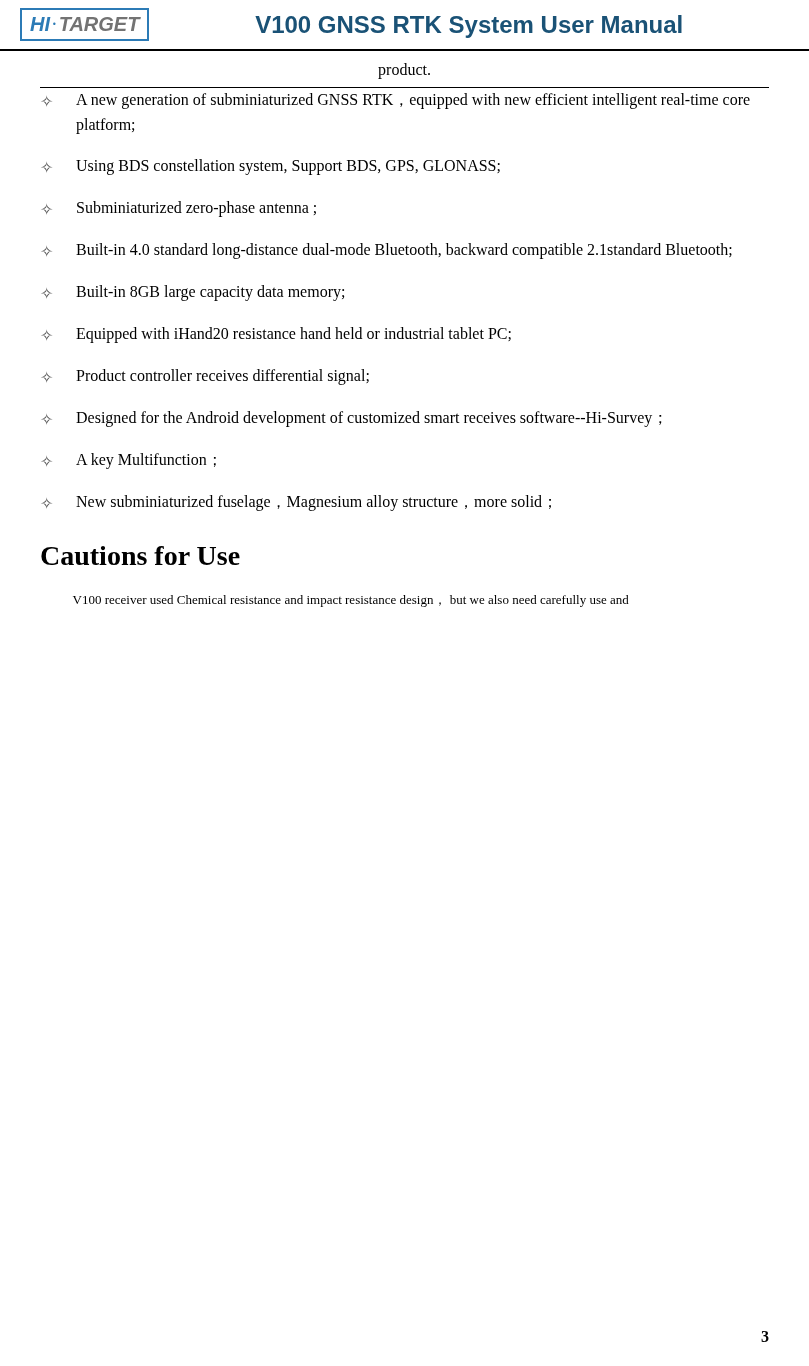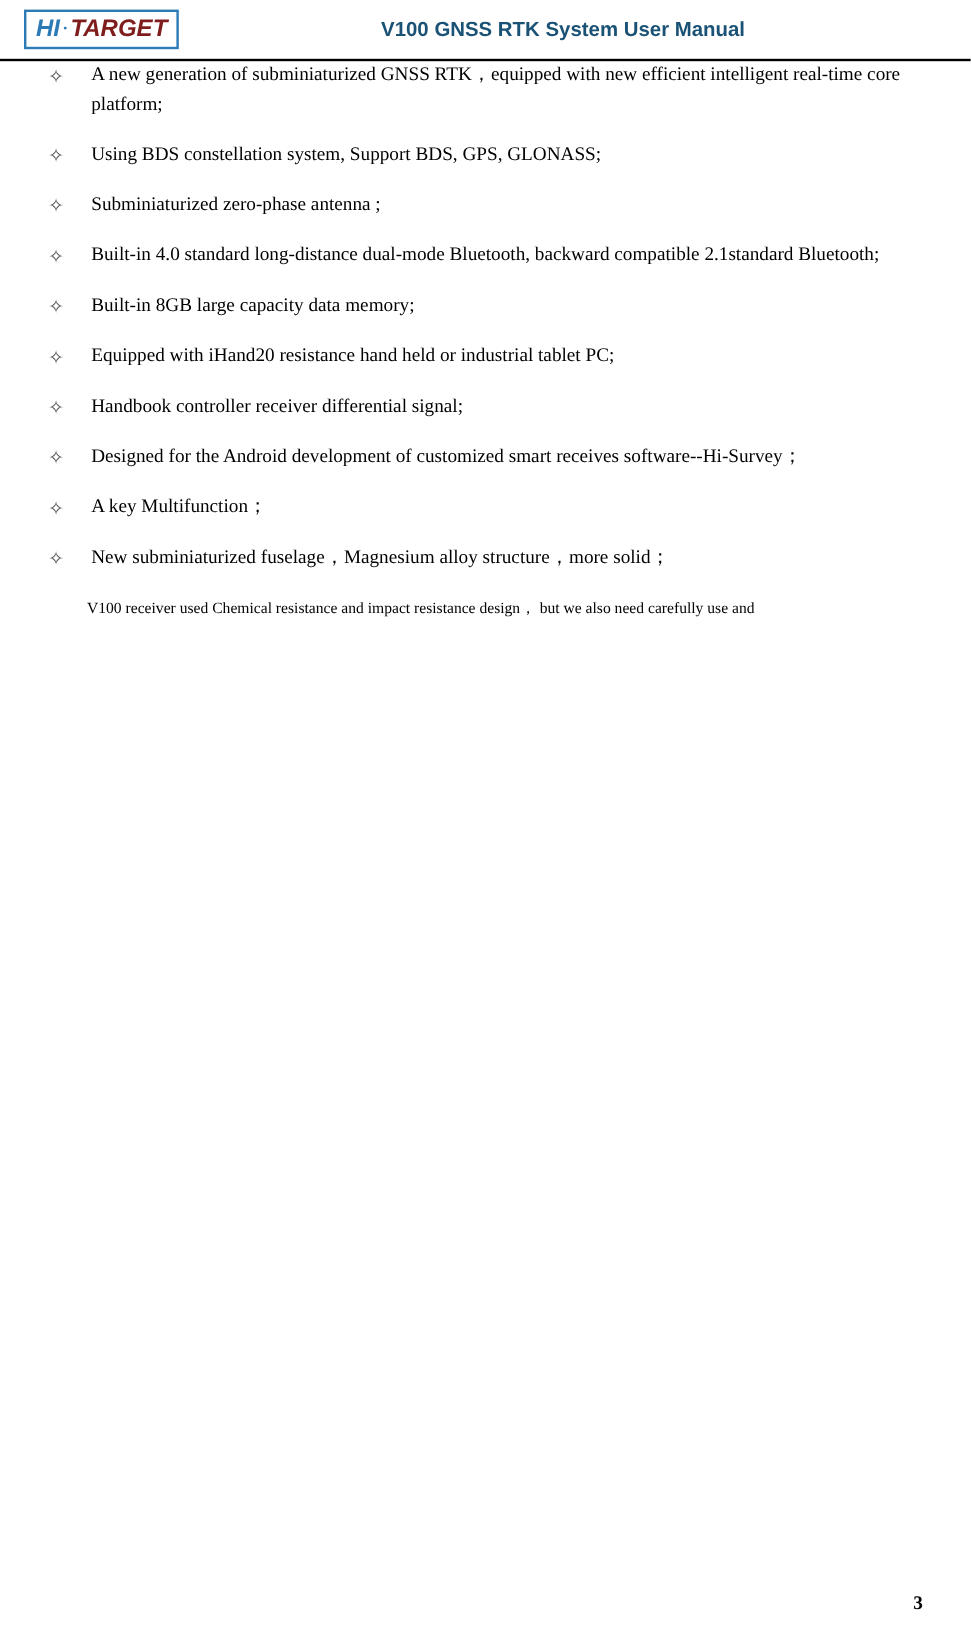--- a/index.html
+++ b/index.html
@@ -26,21 +26,21 @@
 
     .logo-container {
       display: flex;
       align-items: center;
       flex-shrink: 0;
     }
 
     .header-title {
       flex: 1;
       text-align: center;
-      font-size: 17px;
+      font-size: 24px;
       font-weight: bold;
       color: #1a5276;
       font-family: Arial, sans-serif;
     }
 
     .content {
       padding: 0 40px 20px 40px;
     }
 
     .subtitle-line {
@@ -131,40 +131,41 @@
     .dot-separator {
       font-size: 20px;
       color: #2c7bb6;
       margin: 0 1px;
     }
 
     .target-part {
       font-family: Arial, sans-serif;
       font-weight: 900;
       font-size: 20px;
-      color: #7f1d1d;
+      color: #737373;
       font-style: italic;
     }
   </style>
 </head>
 <body>
 
 <div class="header">
   <div class="logo-container">
     <div class="logo-box">
       <span class="hi-part">HI</span>
       <span class="dot-separator">·</span>
       <span class="target-part">TARGET</span>
     </div>
   </div>
   <div class="header-title">V100 GNSS RTK System User Manual</div>
 </div>
 
 <div class="content">
 
+  <div class="subtitle-line">product.</div>
 
 
   <ul class="bullet-list">
     <li class="bullet-item">
       <span class="bullet-icon">✧</span>
       <span class="bullet-text">A new generation of subminiaturized GNSS RTK，equipped with new efficient intelligent real-time core platform;</span>
     </li>
     <li class="bullet-item">
       <span class="bullet-icon">✧</span>
       <span class="bullet-text">Using BDS constellation system, Support BDS, GPS, GLONASS;</span>
@@ -180,34 +181,35 @@
     <li class="bullet-item">
       <span class="bullet-icon">✧</span>
       <span class="bullet-text">Built-in 8GB large capacity data memory;</span>
     </li>
     <li class="bullet-item">
       <span class="bullet-icon">✧</span>
       <span class="bullet-text">Equipped with iHand20 resistance hand held or industrial tablet PC;</span>
     </li>
     <li class="bullet-item">
       <span class="bullet-icon">✧</span>
-      <span class="bullet-text">Handbook controller receiver differential signal;</span>
+      <span class="bullet-text">Product controller receives differential signal;</span>
     </li>
     <li class="bullet-item">
       <span class="bullet-icon">✧</span>
       <span class="bullet-text">Designed for the Android development of customized smart receives software--Hi-Survey；</span>
     </li>
     <li class="bullet-item">
       <span class="bullet-icon">✧</span>
       <span class="bullet-text">A key Multifunction；</span>
     </li>
     <li class="bullet-item">
       <span class="bullet-icon">✧</span>
       <span class="bullet-text">New subminiaturized fuselage，Magnesium alloy structure，more solid；</span>
     </li>
   </ul>
 
+  <div class="cautions-heading">Cautions for Use</div>
 
   <p class="cautions-paragraph">V100  receiver  used  Chemical  resistance  and  impact resistance  design，  but  we  also  need  carefully  use  and</p>
 
 </div>
 
 <div class="page-number">3</div>
 
 </body></html>

